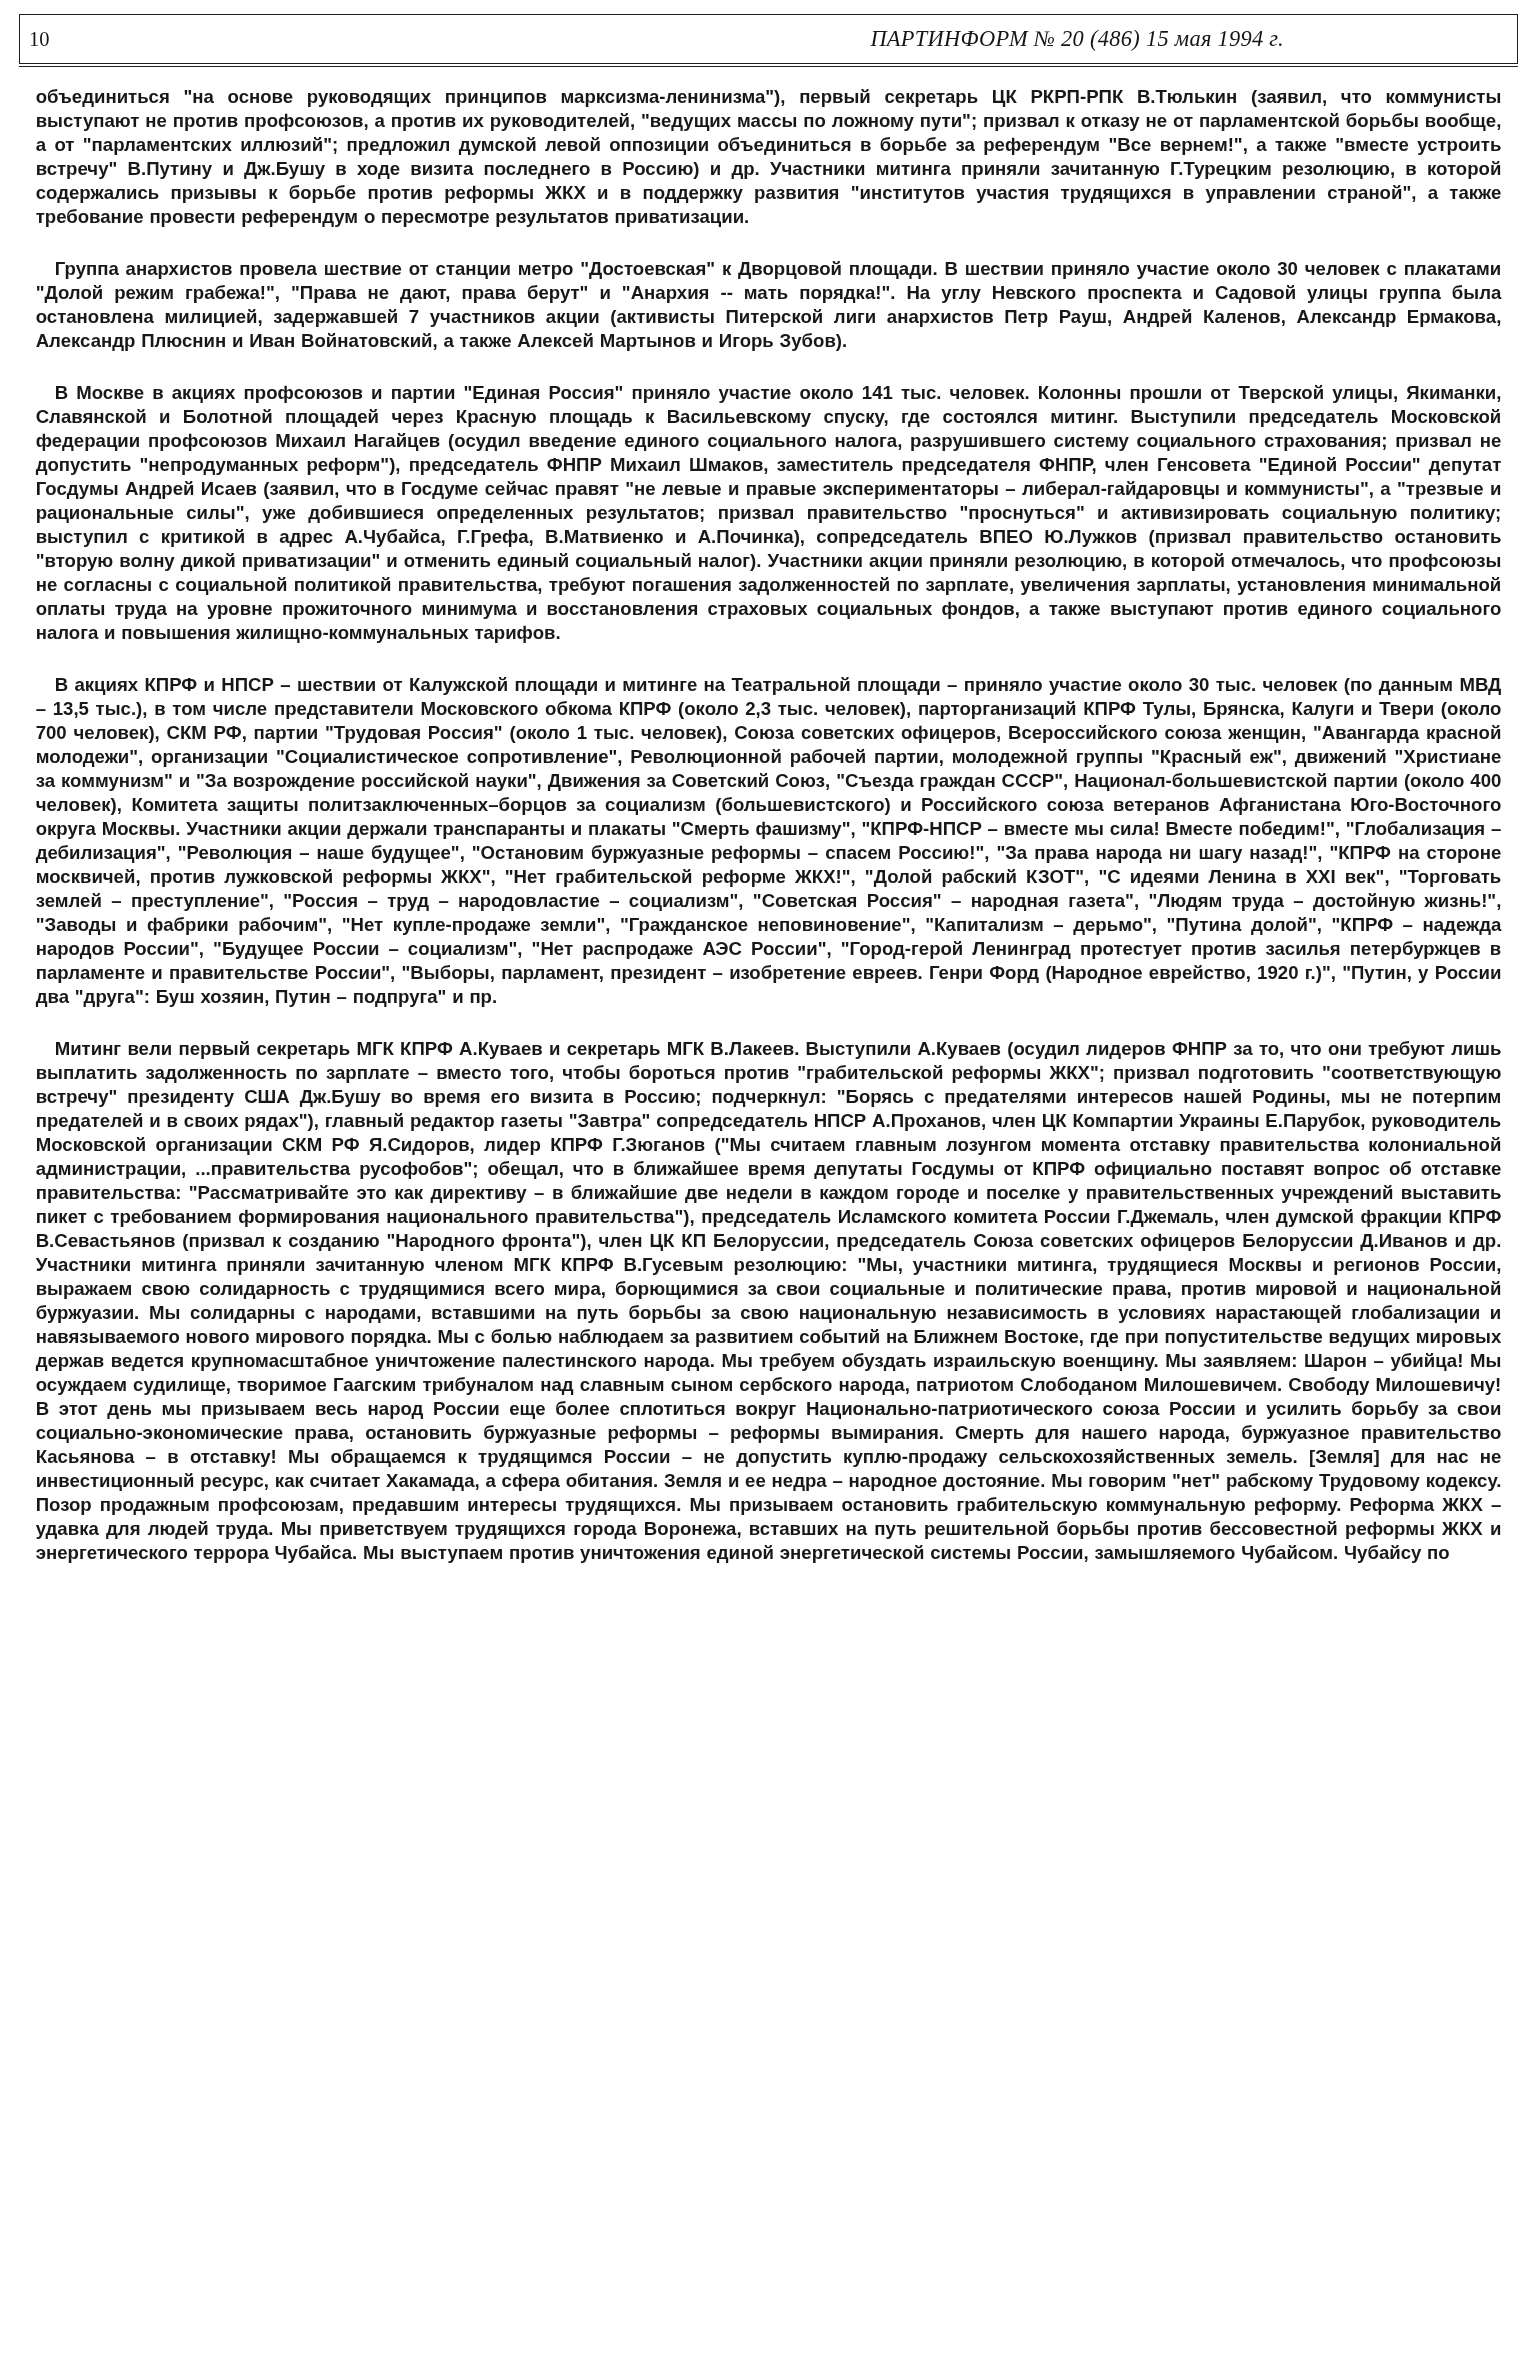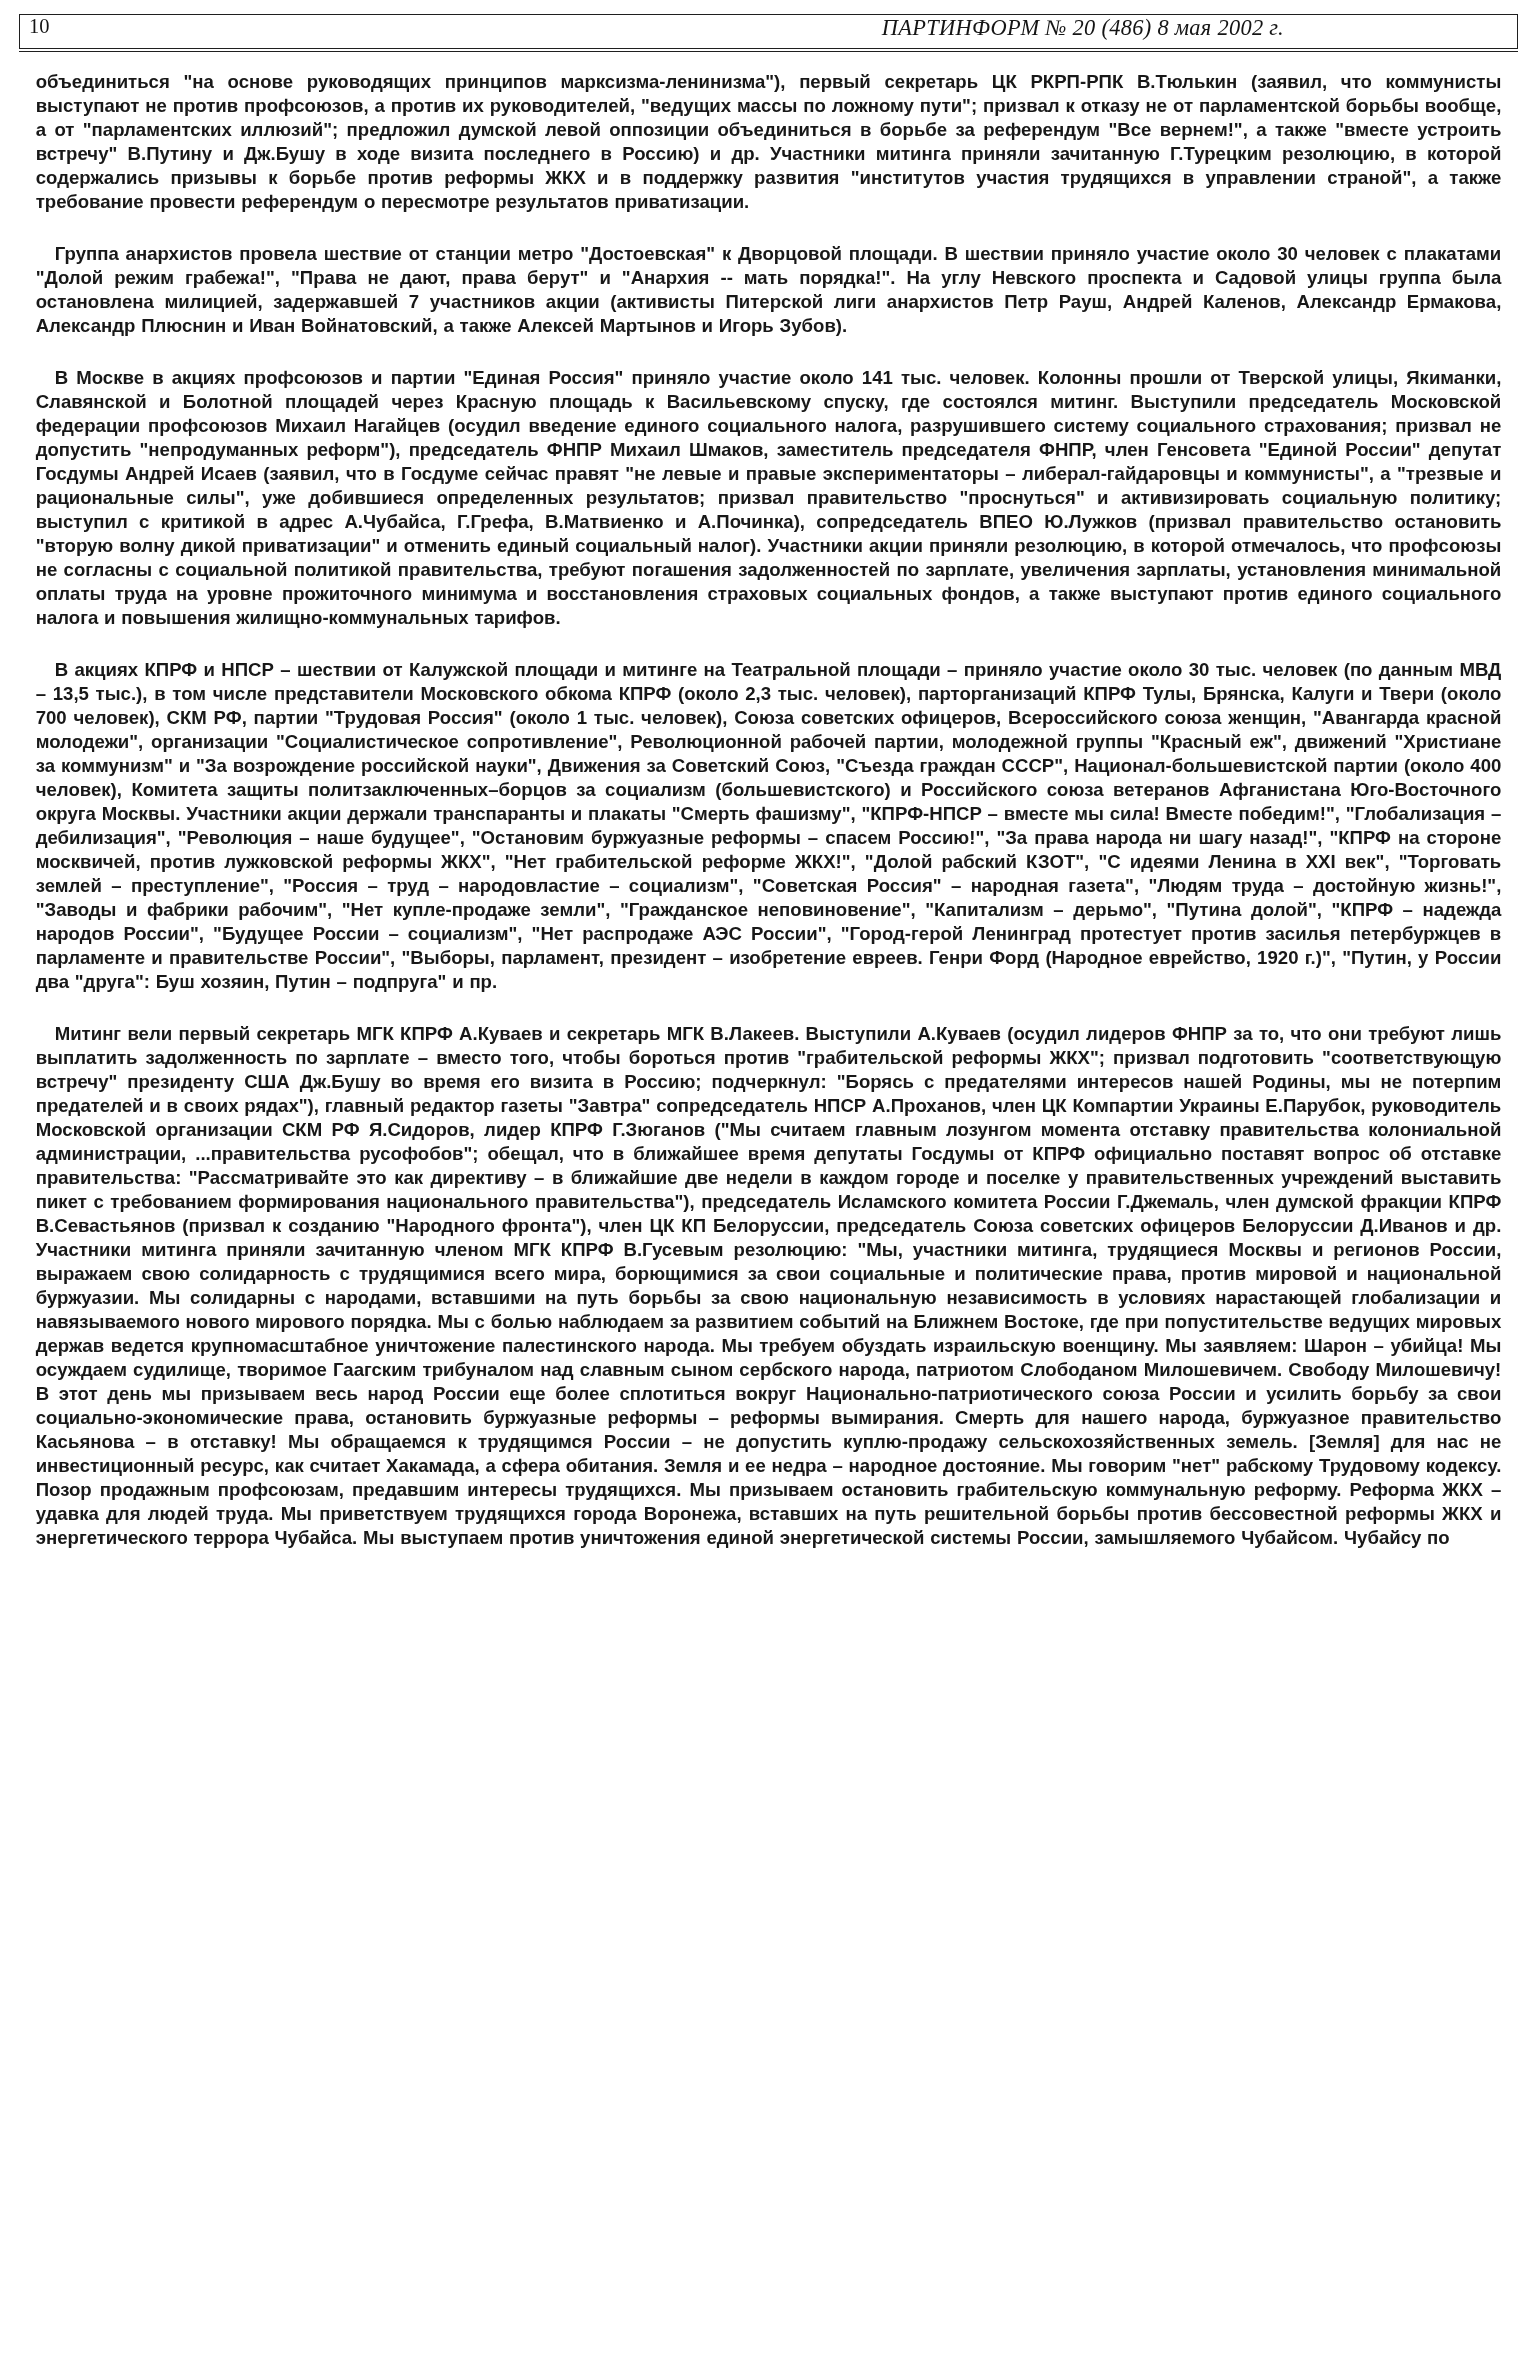--- a/index.html
+++ b/index.html
@@ -12,23 +12,23 @@
     font-family: "Liberation Sans", sans-serif;
   }
   .page {
     width: 1537px;
     min-height: 2377px;
     padding: 14px 19px 19px 19px;
     background: #fff;
   }
   .header-box {
     border: 1.3px solid #1f1f1f;
-    height: 35px;
+    height: 50px;
     display: flex;
-    align-items: flex-start;
+    align-items: center;
     padding: 0 9px;
     font-family: "Liberation Serif", serif;
   }
   .page-num {
     font-size: 20.5px;
     color: #151515;
   }
   .header-title {
     margin-left: auto;
     margin-right: 224px;
@@ -57,21 +57,21 @@
   .para.indent { text-indent: 19px; margin-top: 28px; }
   .u { }
 </style>
 </head>
 <body>
 
 <div class="page">
 
   <header class="header-box">
     <span class="page-num">10</span>
-    <span class="header-title">ПАРТИНФОРМ № 20 (486) 8 мая 2002 г.</span>
+    <span class="header-title">ПАРТИНФОРМ № 20 (486) 15 мая 1994 г.</span>
   </header>
   <div class="header-rule"></div>
 
   <main class="content">
       <p class="para"><span>объединиться "на основе руководящих принципов марксизма-ленинизма"), первый секретарь ЦК РКРП-РПК В.Тюлькин (заявил, что коммунисты выступают не против профсоюзов, а против их руководителей, "ведущих массы по ложному пути"; призвал к отказу не от парламентской борьбы вообще, а от "парламентских иллюзий"; предложил думской левой оппозиции объединиться в борьбе за референдум "Все вернем!", а также "вместе устроить встречу" В.Путину и Дж.Бушу в ходе визита последнего в Россию) и др. Участники митинга приняли зачитанную Г.Турецким резолюцию, в которой содержались призывы к борьбе против реформы ЖКХ и в поддержку развития "институтов участия трудящихся в управлении страной", а также требование провести референдум о пересмотре результатов приватизации.</span></p>
       <p class="para indent"><span>Группа анархистов провела шествие от станции метро "Достоевская" к Дворцовой площади. В шествии приняло участие около 30 человек с плакатами "Долой режим грабежа!", "Права не дают, права берут" и "Анархия -- мать порядка!". На углу Невского проспекта и Садовой улицы группа была остановлена милицией, задержавшей 7 участников акции (активисты Питерской лиги анархистов Петр Рауш, Андрей Каленов, Александр Ермакова, Александр Плюснин и Иван Войнатовский, а также Алексей Мартынов и Игорь Зубов).</span></p>
       <p class="para indent"><span>В </span><span class="u">Москве</span><span> в акциях профсоюзов и партии "Единая Россия" приняло участие около 141 тыс. человек. Колонны прошли от Тверской улицы, Якиманки, Славянской и Болотной площадей через Красную площадь к Васильевскому спуску, где состоялся митинг. Выступили председатель Московской федерации профсоюзов Михаил Нагайцев (осудил введение единого социального налога, разрушившего систему социального страхования; призвал не допустить "непродуманных реформ"), председатель ФНПР Михаил Шмаков, заместитель председателя ФНПР, член Генсовета "Единой России" депутат Госдумы Андрей Исаев (заявил, что в Госдуме сейчас правят "не левые и правые экспериментаторы – либерал-гайдаровцы и коммунисты", а "трезвые и рациональные силы", уже добившиеся определенных результатов; призвал правительство "проснуться" и активизировать социальную политику; выступил с критикой в адрес А.Чубайса, Г.Грефа, В.Матвиенко и А.Починка), сопредседатель ВПЕО Ю.Лужков (призвал правительство остановить "вторую волну дикой приватизации" и отменить единый социальный налог). Участники акции приняли резолюцию, в которой отмечалось, что профсоюзы не согласны с социальной политикой правительства, требуют погашения задолженностей по зарплате, увеличения зарплаты, установления минимальной оплаты труда на уровне прожиточного минимума и восстановления страховых социальных фондов, а также выступают против единого социального налога и повышения жилищно-коммунальных тарифов.</span></p>
       <p class="para indent"><span>В акциях КПРФ и НПСР – шествии от Калужской площади и митинге на Театральной площади – приняло участие около 30 тыс. человек (по данным МВД – 13,5 тыс.), в том числе представители Московского обкома КПРФ (около 2,3 тыс. человек), парторганизаций КПРФ Тулы, Брянска, Калуги и Твери (около 700 человек), СКМ РФ, партии "Трудовая Россия" (около 1 тыс. человек), Союза советских офицеров, Всероссийского союза женщин, "Авангарда красной молодежи", организации "Социалистическое сопротивление", Революционной рабочей партии, молодежной группы "Красный еж", движений "Христиане за коммунизм" и "За возрождение российской науки", Движения за Советский Союз, "Съезда граждан СССР", Национал-большевистской партии (около 400 человек), Комитета защиты политзаключенных–борцов за социализм (большевистского) и Российского союза ветеранов Афганистана Юго-Восточного округа Москвы. Участники акции держали транспаранты и плакаты "Смерть фашизму", "КПРФ-НПСР – вместе мы сила! Вместе победим!", "Глобализация – дебилизация", "Революция – наше будущее", "Остановим буржуазные реформы – спасем Россию!", "За права народа ни шагу назад!", "КПРФ на стороне москвичей, против лужковской реформы ЖКХ", "Нет грабительской реформе ЖКХ!", "Долой рабский КЗОТ", "С идеями Ленина в XXI век", "Торговать землей – преступление", "Россия – труд – народовластие – социализм", "Советская Россия" – народная газета", "Людям труда – достойную жизнь!", "Заводы и фабрики рабочим", "Нет купле-продаже земли", "Гражданское неповиновение", "Капитализм – дерьмо", "Путина долой", "КПРФ – надежда народов России", "Будущее России – социализм", "Нет распродаже АЭС России", "Город-герой Ленинград протестует против засилья петербуржцев в парламенте и правительстве России", "Выборы, парламент, президент – изобретение евреев. Генри Форд (Народное еврейство, 1920 г.)", "Путин, у России два "друга": Буш хозяин, Путин – подпруга" и пр.</span></p>
       <p class="para indent"><span>Митинг вели первый секретарь МГК КПРФ А.Куваев и секретарь МГК В.Лакеев. Выступили А.Куваев (осудил лидеров ФНПР за то, что они требуют лишь выплатить задолженность по зарплате – вместо того, чтобы бороться против "грабительской реформы ЖКХ"; призвал подготовить "соответствующую встречу" президенту США Дж.Бушу во время его визита в Россию; подчеркнул: "Борясь с предателями интересов нашей Родины, мы не потерпим предателей и в своих рядах"), главный редактор газеты "Завтра" сопредседатель НПСР А.Проханов, член ЦК Компартии Украины Е.Парубок, руководитель Московской организации СКМ РФ Я.Сидоров, лидер КПРФ Г.Зюганов ("Мы считаем главным лозунгом момента отставку правительства колониальной администрации, ...правительства русофобов"; обещал, что в ближайшее время депутаты Госдумы от КПРФ официально поставят вопрос об отставке правительства: "Рассматривайте это как директиву – в ближайшие две недели в каждом городе и поселке у правительственных учреждений выставить пикет с требованием формирования национального правительства"), председатель Исламского комитета России Г.Джемаль, член думской фракции КПРФ В.Севастьянов (призвал к созданию "Народного фронта"), член ЦК КП Белоруссии, председатель Союза советских офицеров Белоруссии Д.Иванов и др. Участники митинга приняли зачитанную членом МГК КПРФ В.Гусевым резолюцию: "Мы, участники митинга, трудящиеся Москвы и регионов России, выражаем свою солидарность с трудящимися всего мира, борющимися за свои социальные и политические права, против мировой и национальной буржуазии. Мы солидарны с народами, вставшими на путь борьбы за свою национальную независимость в условиях нарастающей глобализации и навязываемого нового мирового порядка. Мы с болью наблюдаем за развитием событий на Ближнем Востоке, где при попустительстве ведущих мировых держав ведется крупномасштабное уничтожение палестинского народа. Мы требуем обуздать израильскую военщину. Мы заявляем: Шарон – убийца! Мы осуждаем судилище, творимое Гаагским трибуналом над славным сыном сербского народа, патриотом Слободаном Милошевичем. Свободу Милошевичу! В этот день мы призываем весь народ России еще более сплотиться вокруг Национально-патриотического союза России и усилить борьбу за свои социально-экономические права, остановить буржуазные реформы – реформы вымирания. Смерть для нашего народа, буржуазное правительство Касьянова – в отставку! Мы обращаемся к трудящимся России – не допустить куплю-продажу сельскохозяйственных земель. [Земля] для нас не инвестиционный ресурс, как считает Хакамада, а сфера обитания. Земля и ее недра – народное достояние. Мы говорим "нет" рабскому Трудовому кодексу. Позор продажным профсоюзам, предавшим интересы трудящихся. Мы призываем остановить грабительскую коммунальную реформу. Реформа ЖКХ – удавка для людей труда. Мы приветствуем трудящихся города Воронежа, вставших на путь решительной борьбы против бессовестной реформы ЖКХ и энергетического террора Чубайса. Мы выступаем против уничтожения единой энергетической системы России, замышляемого Чубайсом. Чубайсу по</span></p>
     </main>

